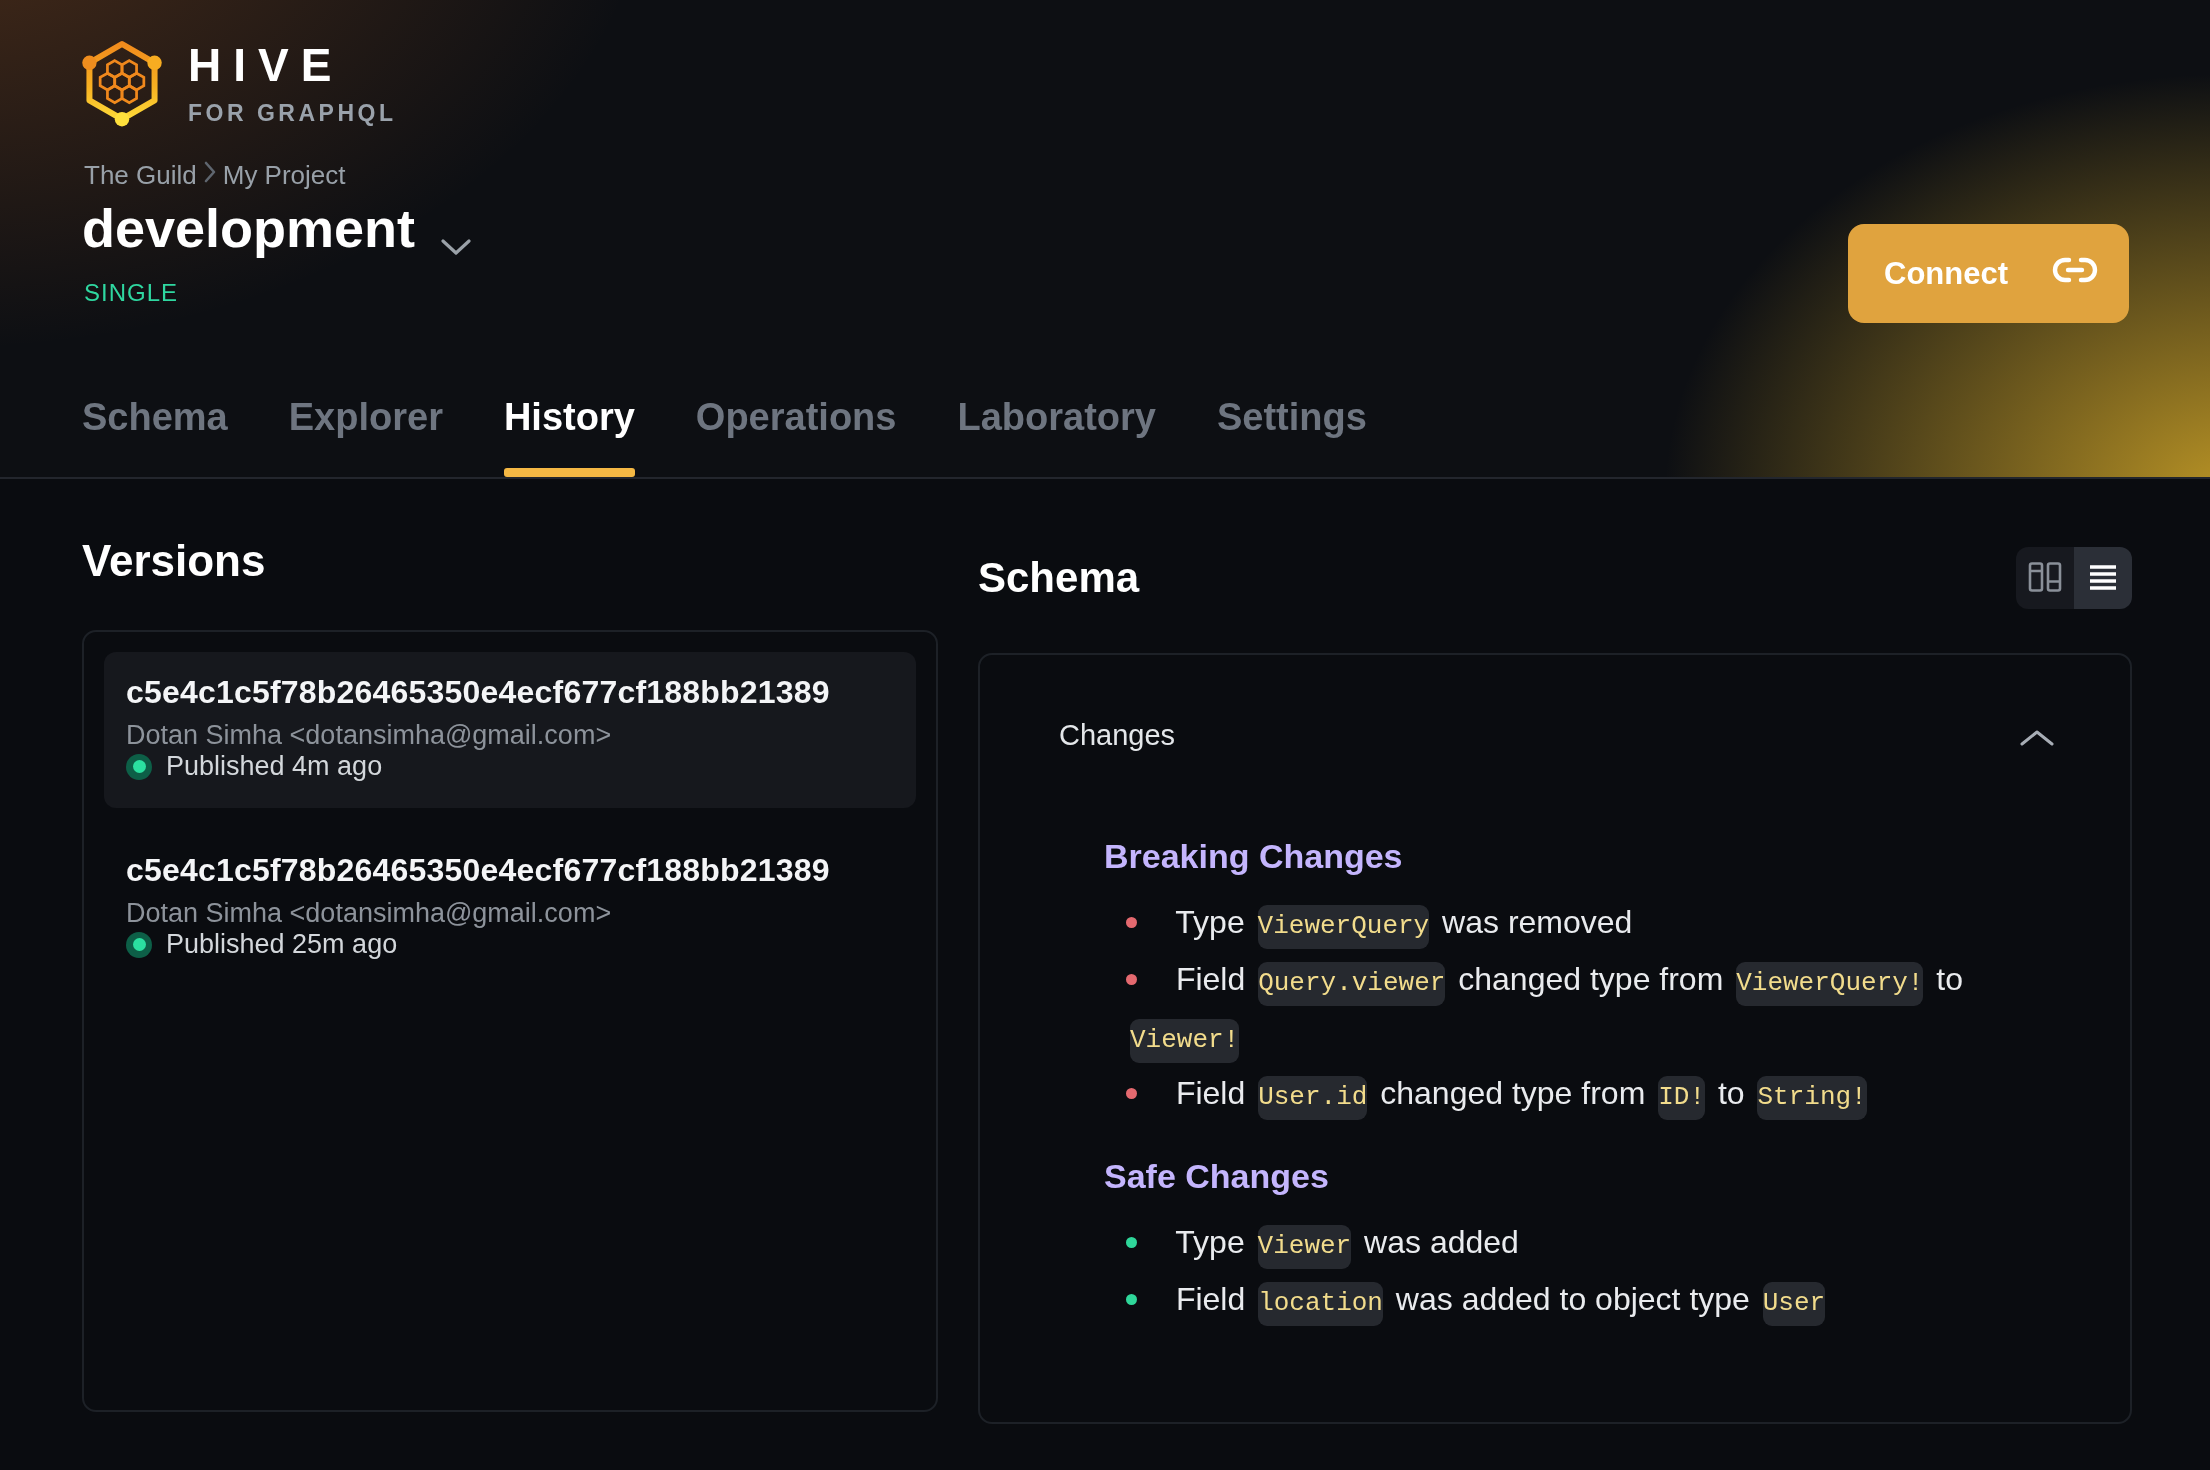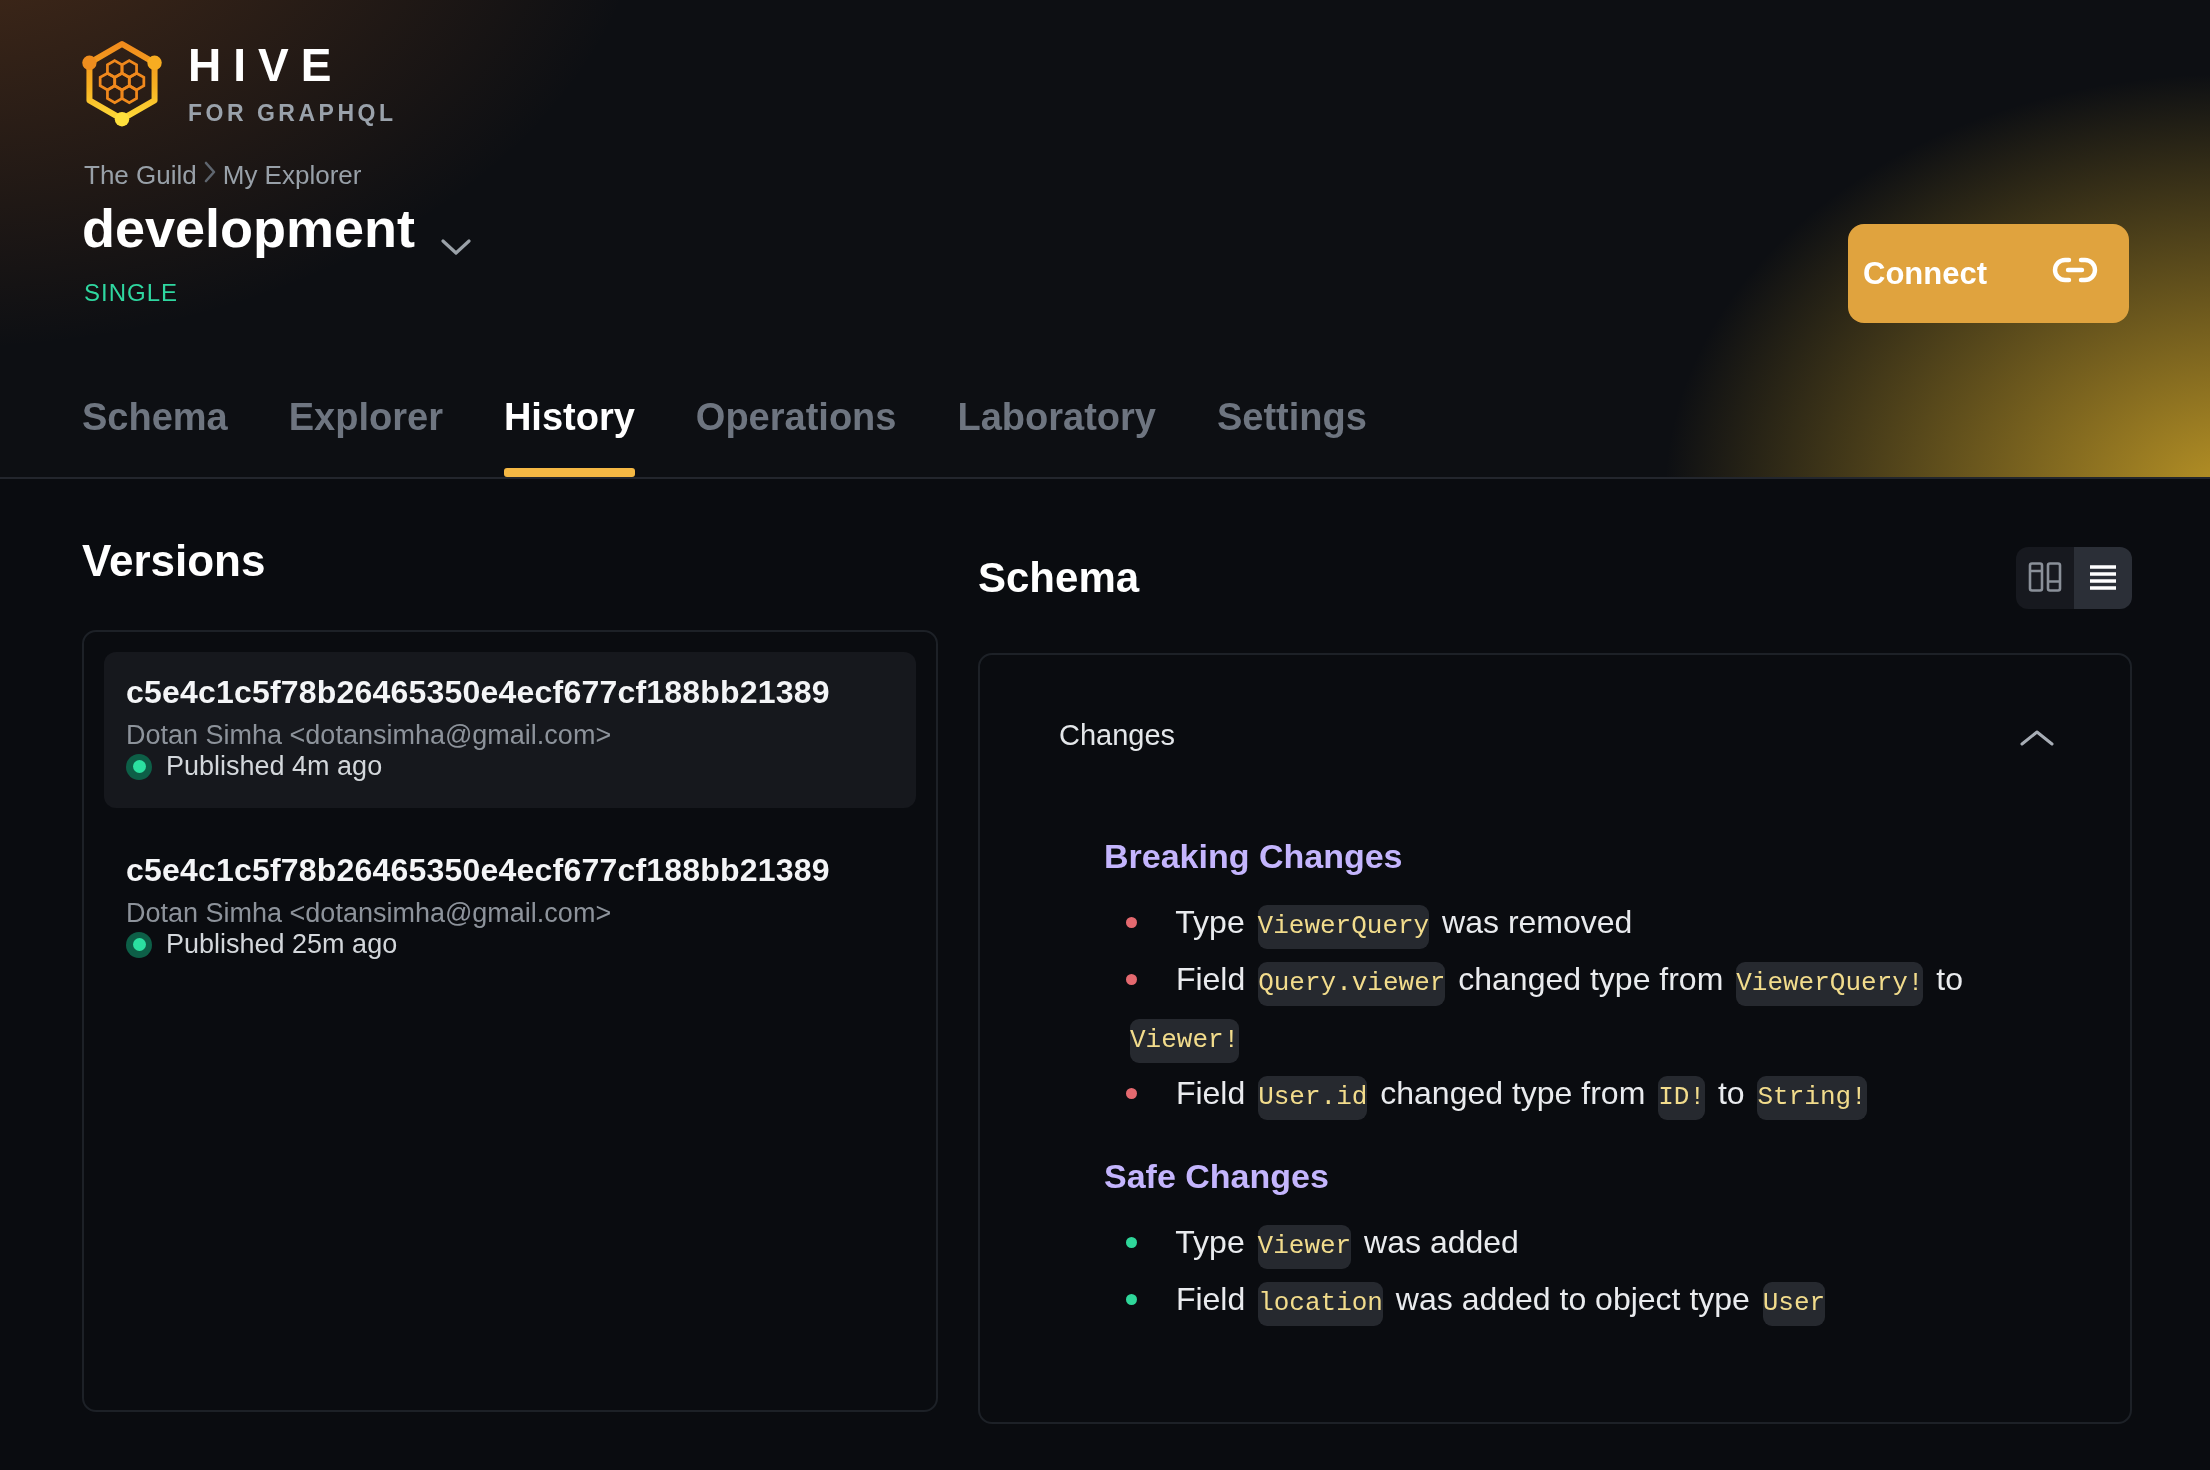--- a/index.html
+++ b/index.html
@@ -32,21 +32,21 @@
   .brand-text .brand-name{color:#fff;font-size:46px;font-weight:700;letter-spacing:12px;line-height:1}
   .brand-text .brand-tagline{color:#9aa2ab;font-size:23px;font-weight:700;letter-spacing:3.5px;margin-top:12px}
   .breadcrumb{position:absolute;left:84px;top:160px;display:flex;align-items:center;gap:6px;font-size:26px;color:#98a0a8}
   .crumb{cursor:pointer}
   .title-row{position:absolute;left:82px;top:196px;display:flex;align-items:flex-end;gap:26px;cursor:pointer}
   .page-title{color:#fff;font-size:54px;font-weight:700;line-height:64px;margin:0}
   .badge{position:absolute;left:84px;top:279px;font-size:24px;font-weight:400;letter-spacing:1px;color:var(--badge)}
   .connect-btn{
     position:absolute;left:1848px;top:224px;width:281px;height:99px;
     background:var(--connect);border:none;border-radius:16px;cursor:pointer;
-    display:flex;align-items:center;justify-content:space-between;padding:0 30px 0 15px;
+    display:flex;align-items:center;justify-content:space-between;padding:0 30px 0 36px;
   }
   .connect-btn span{color:#fff;font-size:31px;font-weight:700;font-family:"Liberation Sans",sans-serif}
   .tab-bar{position:absolute;left:82px;bottom:0;display:flex;gap:61px}
   .tab{
     display:flex;align-items:center;height:120px;position:relative;
     font-size:38px;font-weight:700;color:#6e7580;cursor:pointer;white-space:nowrap;
   }
   .tab.active{color:#ffffff}
   .tab.active::after{
     content:'';position:absolute;left:0;right:0;bottom:0;height:9px;
@@ -134,21 +134,21 @@
       </span>
     </div>
 
     <nav class="breadcrumb">
       <span class="crumb">The Guild</span>
       <span>
         <svg width="14" height="24" viewBox="0 0 14 24" fill="none">
             <polyline points="3,3 11,12 3,21" stroke="#5f666f" stroke-width="2.6" stroke-linecap="round" stroke-linejoin="round"></polyline>
           </svg>
       </span>
-      <span class="crumb">My Explorer</span>
+      <span class="crumb">My Project</span>
     </nav>
 
     <div class="title-row">
       <h1 class="page-title">development</h1>
       <span>
         <svg width="30" height="18" viewBox="0 0 30 18" fill="none">
             <polyline points="2,3 15,15 28,3" stroke="#9aa1a8" stroke-width="3.2" stroke-linecap="round" stroke-linejoin="round"></polyline>
           </svg>
       </span>
     </div>

